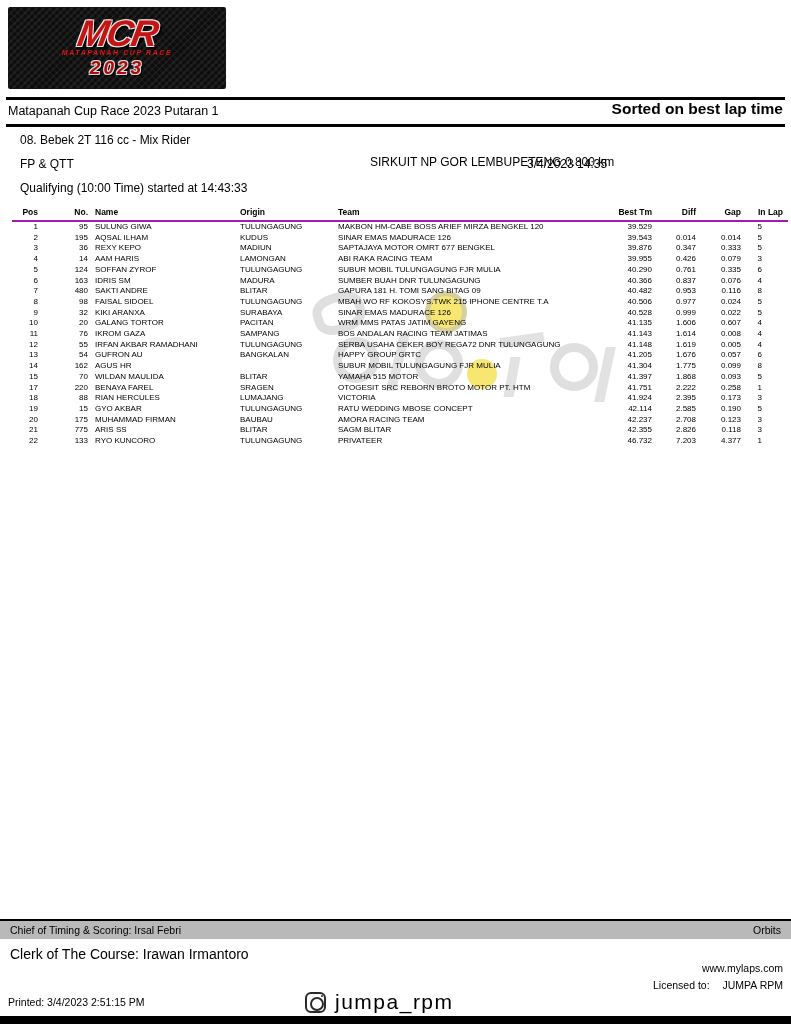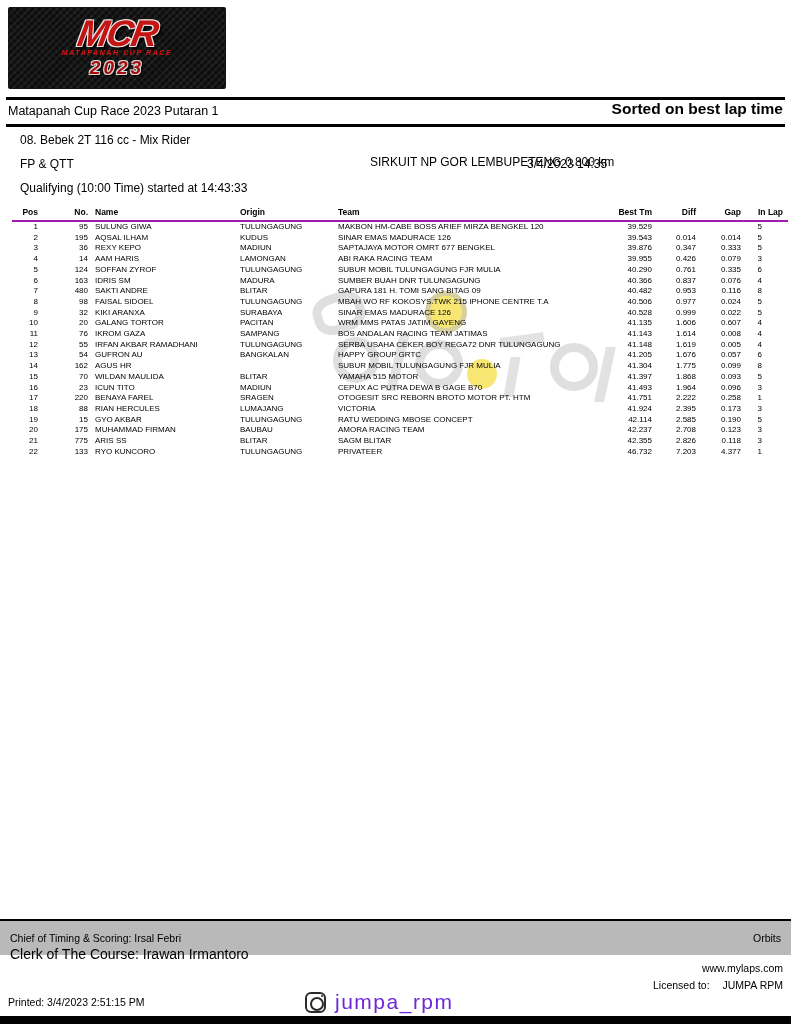--- a/index.html
+++ b/index.html
@@ -79,21 +79,21 @@
   .col3, .col4 { text-align:left; padding-left:14px; }
   .col5 { text-align:right; padding-right:2px; }
   .col6 { text-align:right; padding-right:4px; }
   .col7 { text-align:right; padding-right:5px; }
   td.col8 { text-align:right; padding-right:26px; }
   th.col8 { text-align:right; padding-right:5px; }
 
   
   .foot-rule { position:absolute; left:0; top:919px; width:791px; height:2px; background:#000; }
   .foot-bar {
-    position:absolute; left:0; top:921px; width:791px; height:34px; background:#b9b9b9;
+    position:absolute; left:0; top:921px; width:791px; height:18px; background:#b9b9b9;
     display:flex; align-items:center; justify-content:space-between;
     font-size:10.5px; padding:0 10px;
   }
   .clerk   { position:absolute; left:10px; top:946px; font-size:14px; }
   .mylaps  { position:absolute; right:8px; top:962px; font-size:10.5px; }
   .license { position:absolute; right:8px; top:979px; font-size:10.5px; }
   .license .lv { margin-left:10px; }
   .printed { position:absolute; left:8px; top:996px; font-size:10.5px; }
   .insta {
     position:absolute; left:305px; top:990px; display:flex; align-items:center; gap:9px;
@@ -102,21 +102,21 @@
     width:21px; height:21px; border:2.5px solid #2b2b2b; border-radius:6px; position:relative;
   }
   .ig-icon::before {
     content:""; position:absolute; left:3px; top:3px; width:10px; height:10px;
     border:2.5px solid #2b2b2b; border-radius:50%;
   }
   .ig-icon::after {
     content:""; position:absolute; right:1px; top:1px; width:2.5px; height:2.5px;
     background:#2b2b2b; border-radius:50%;
   }
-  .insta-label { font-size:21px; letter-spacing:1.5px; color:#6d28d9; }
+  .insta-label { font-size:21px; letter-spacing:1.5px; color:#000000; }
   .bottom-bar { position:absolute; left:0; bottom:0; width:791px; height:8px; background:#000; }
 </style>
 </head>
 <body>
 
 <div class="page">
 
   <div class="logo">
     <div class="logo-mcr">MCR</div>
     <div class="logo-sub">MATAPANAH CUP RACE</div>
@@ -333,31 +333,20 @@
             <td class="col1">70</td>
             <td class="col2">WILDAN MAULIDA</td>
             <td class="col3">BLITAR</td>
             <td class="col4">YAMAHA 515 MOTOR</td>
             <td class="col5">41.397</td>
             <td class="col6">1.868</td>
             <td class="col7">0.093</td>
             <td class="col8">5</td>
           </tr>
           <tr>
-            <td class="col0">16</td>
-            <td class="col1">23</td>
-            <td class="col2">ICUN TITO</td>
-            <td class="col3">MADIUN</td>
-            <td class="col4">CEPUX AC PUTRA DEWA B GAGE B70</td>
-            <td class="col5">41.493</td>
-            <td class="col6">1.964</td>
-            <td class="col7">0.096</td>
-            <td class="col8">3</td>
-          </tr>
-          <tr>
             <td class="col0">17</td>
             <td class="col1">220</td>
             <td class="col2">BENAYA FAREL</td>
             <td class="col3">SRAGEN</td>
             <td class="col4">OTOGESIT SRC REBORN BROTO MOTOR PT. HTM</td>
             <td class="col5">41.751</td>
             <td class="col6">2.222</td>
             <td class="col7">0.258</td>
             <td class="col8">1</td>
           </tr>

